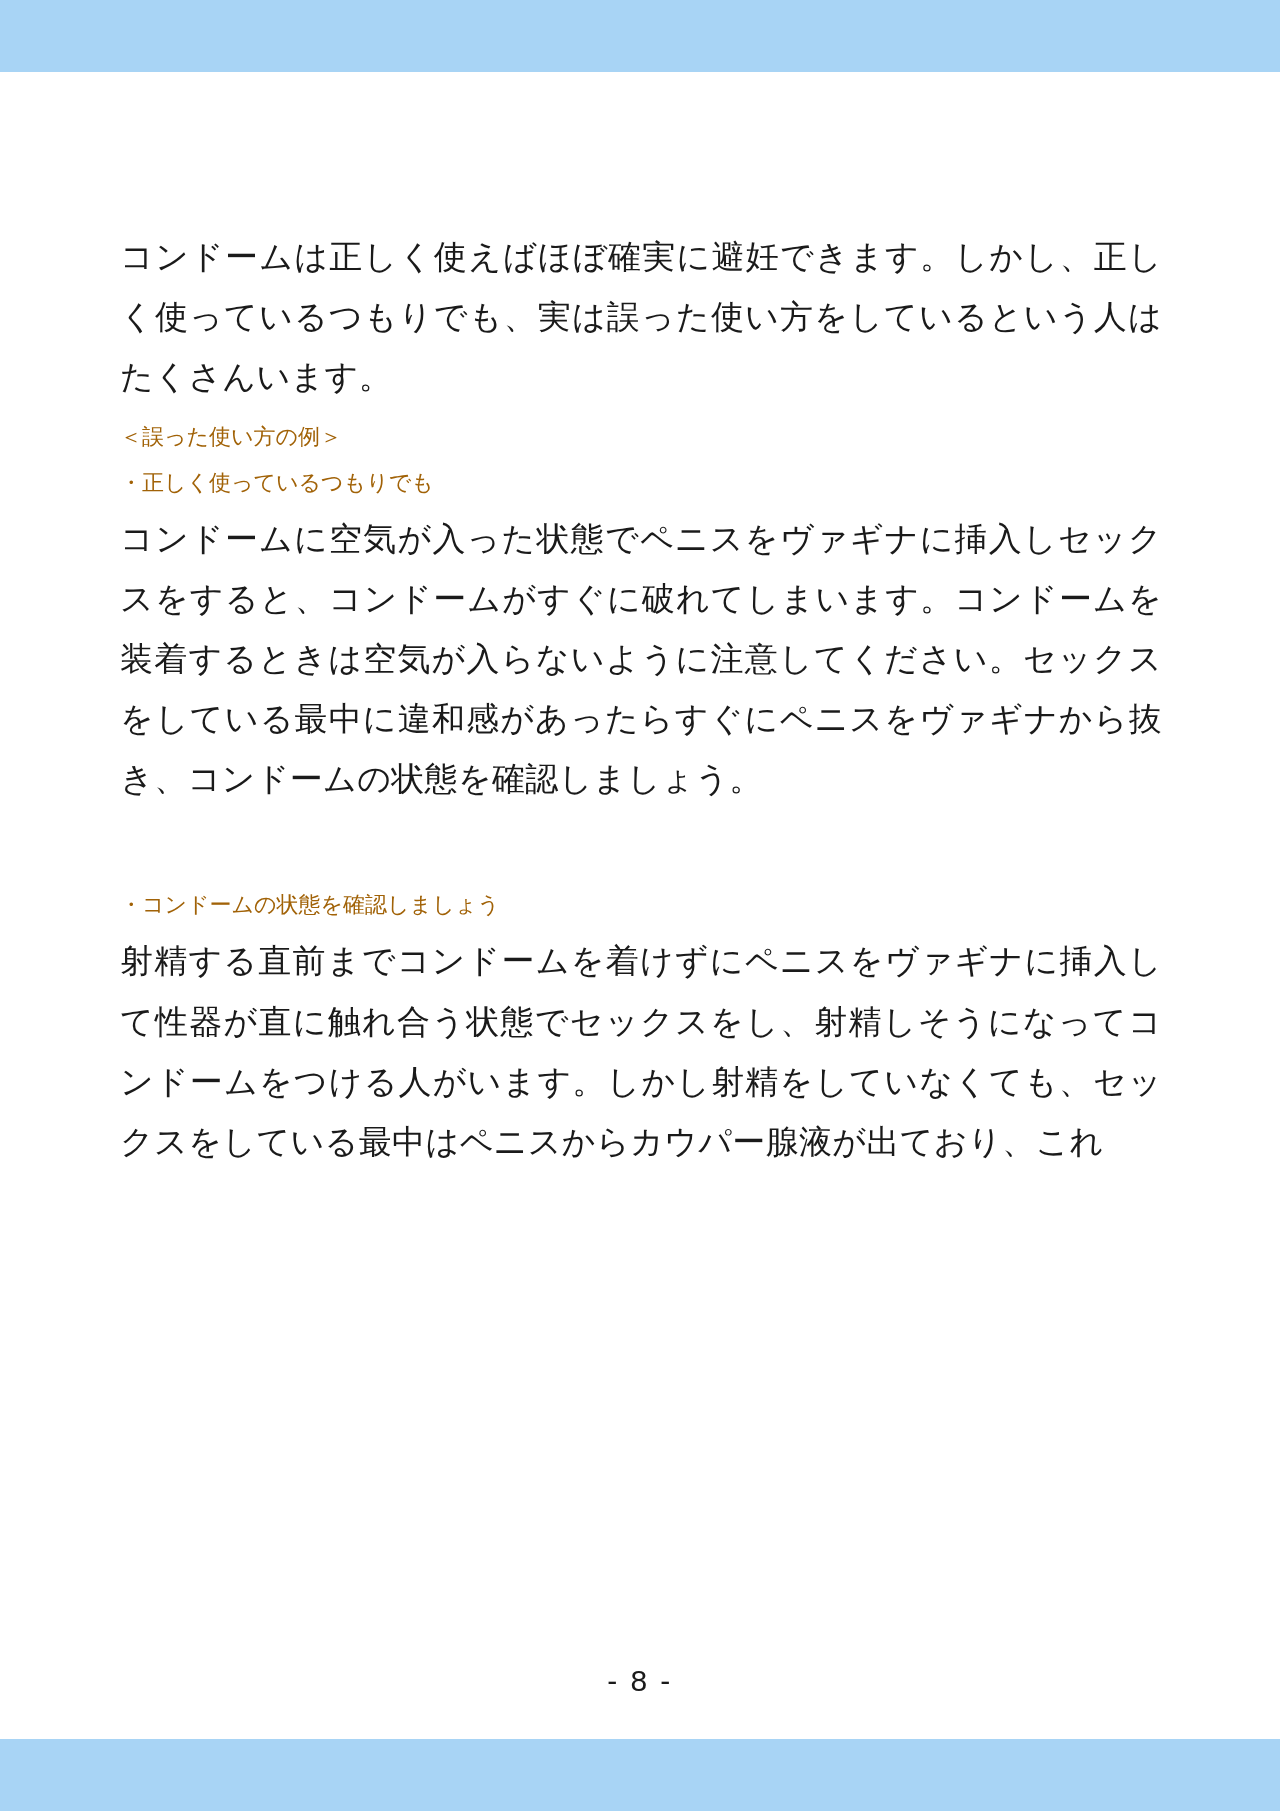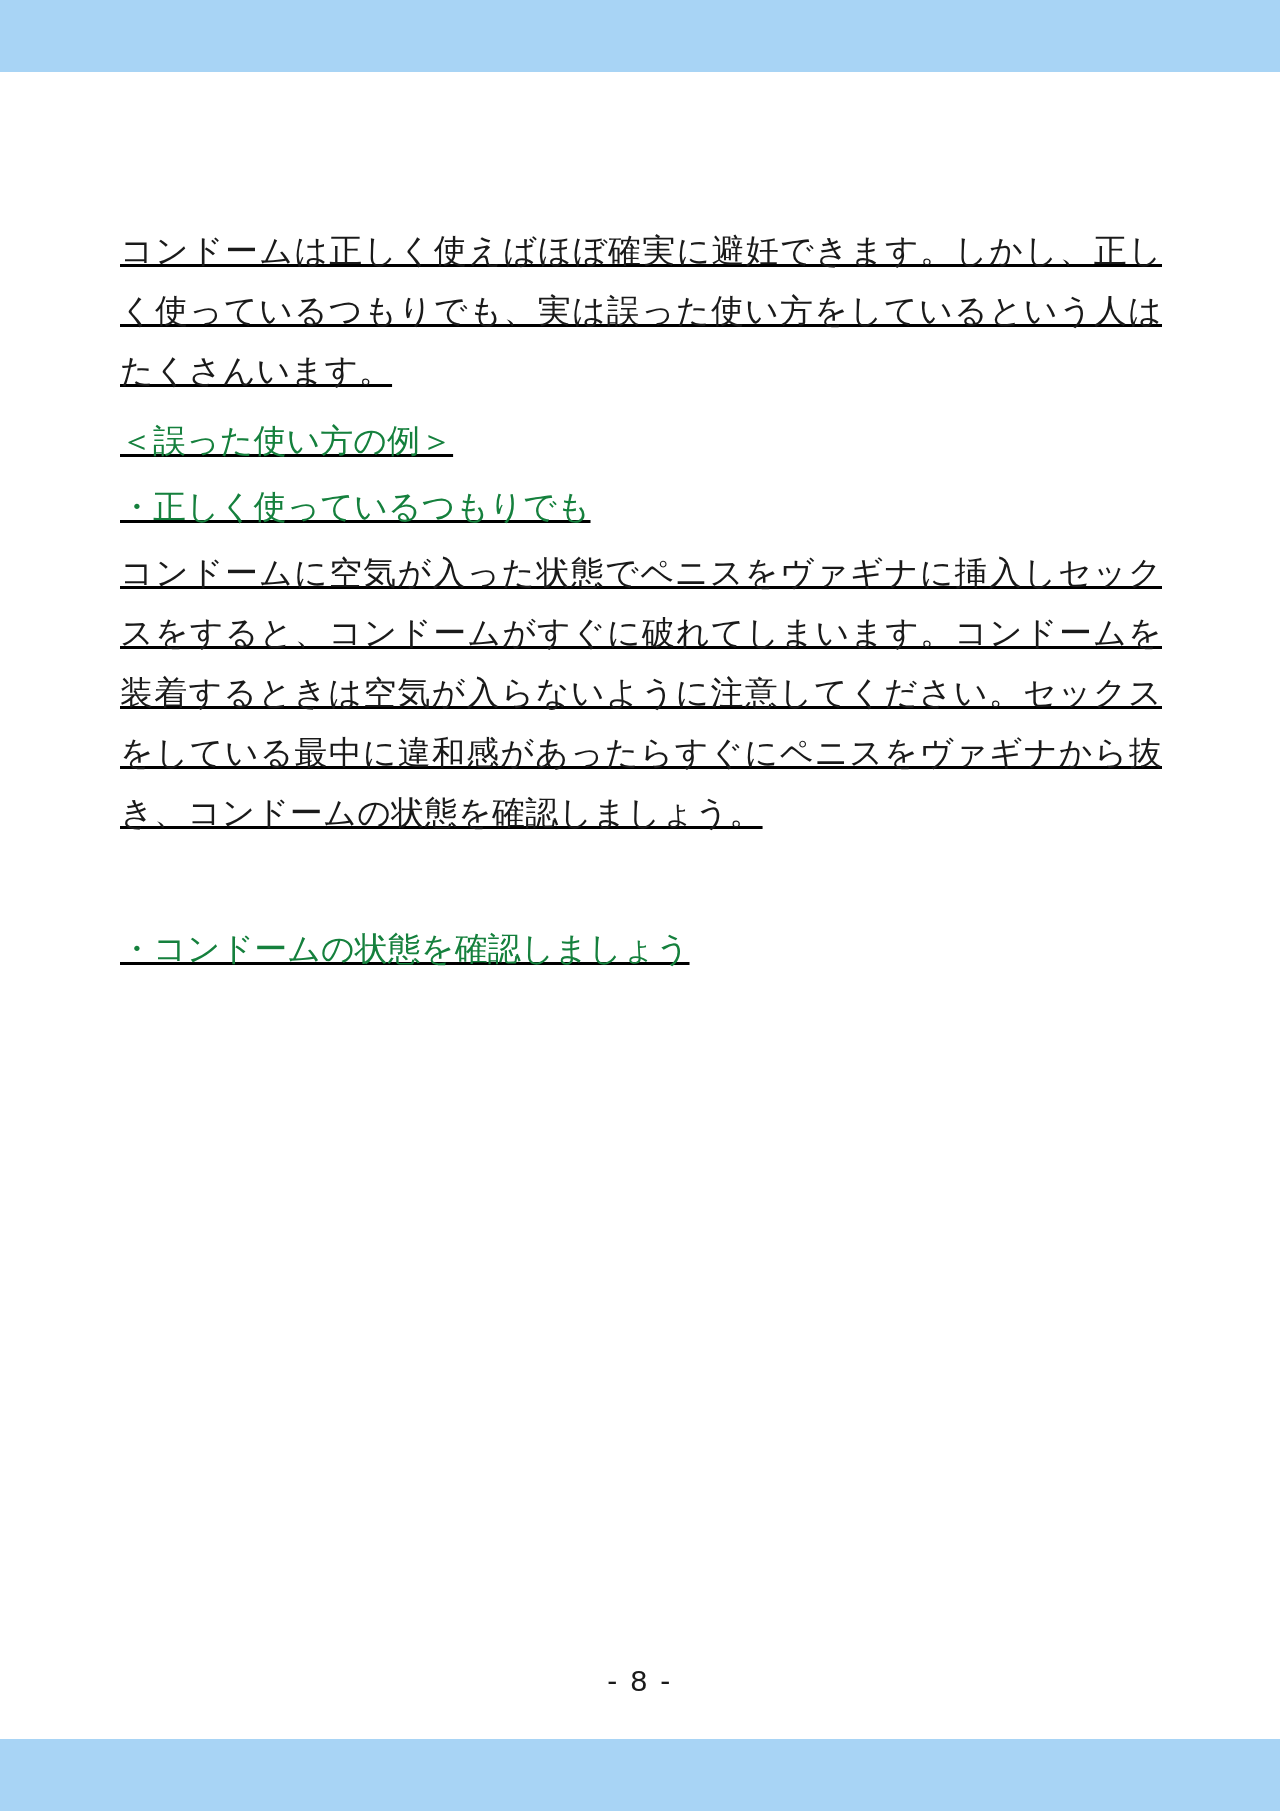--- a/index.html
+++ b/index.html
@@ -30,38 +30,37 @@
   .band-top {
     top: 0;
     height: 72px;
   }
   .band-bottom {
     bottom: 0;
     height: 72px;
   }
   .content {
     position: absolute;
-    top: 221px;
+    top: 227px;
     left: 120px;
     width: 1042px;
-    text-decoration: underline;
   }
   .para {
     font-size: 33px;
     line-height: 1.82;
     color: #1a1a1a;
     letter-spacing: 0.01em;
     margin: 0 0 10px 0;
     text-align: justify;
     text-justify: inter-character;
   }
   .heading {
-    font-size: 33px;
+    font-size: 22px;
     line-height: 1.82;
-    color: #15803d;
+    color: #a16207;
     margin: 0 0 6px 0;
   }
   .spacer {
     height: 66px;
   }
   .page-number {
     position: absolute;
     left: 0;
     width: 100%;
     text-align: center;
@@ -78,19 +77,20 @@
 
   <div class="band band-top"></div>
 
   <div class="content">
     <p class="para">コンドームは正しく使えばほぼ確実に避妊できます。しかし、正しく使っているつもりでも、実は誤った使い方をしているという人はたくさんいます。</p>
     <p class="heading">＜誤った使い方の例＞</p>
     <p class="heading">・正しく使っているつもりでも</p>
     <p class="para">コンドームに空気が入った状態でペニスをヴァギナに挿入しセックスをすると、コンドームがすぐに破れてしまいます。コンドームを装着するときは空気が入らないように注意してください。セックスをしている最中に違和感があったらすぐにペニスをヴァギナから抜き、コンドームの状態を確認しましょう。</p>
     <div class="spacer"></div>
     <p class="heading">・コンドームの状態を確認しましょう</p>
+    <p class="para">射精する直前までコンドームを着けずにペニスをヴァギナに挿入して性器が直に触れ合う状態でセックスをし、射精しそうになってコンドームをつける人がいます。しかし射精をしていなくても、セックスをしている最中はペニスからカウパー腺液が出ており、これ</p>
   </div>
 
   <div class="page-number">- 8 -</div>
 
   <div class="band band-bottom"></div>
 
 </div>
 
 </body></html>

